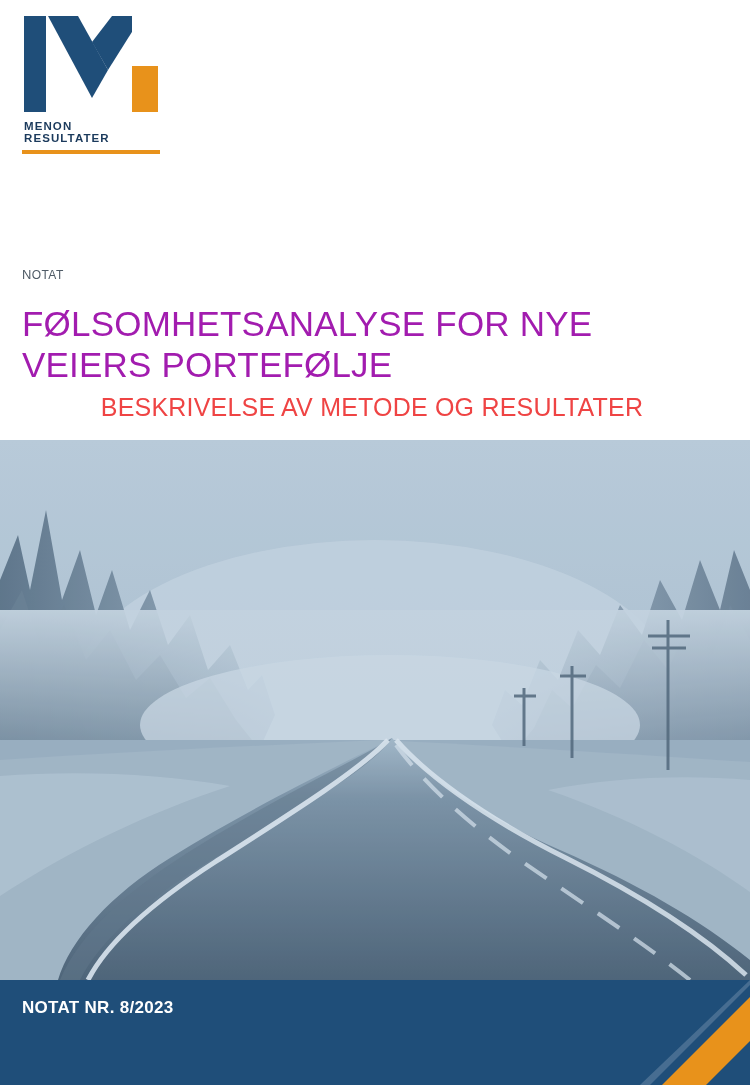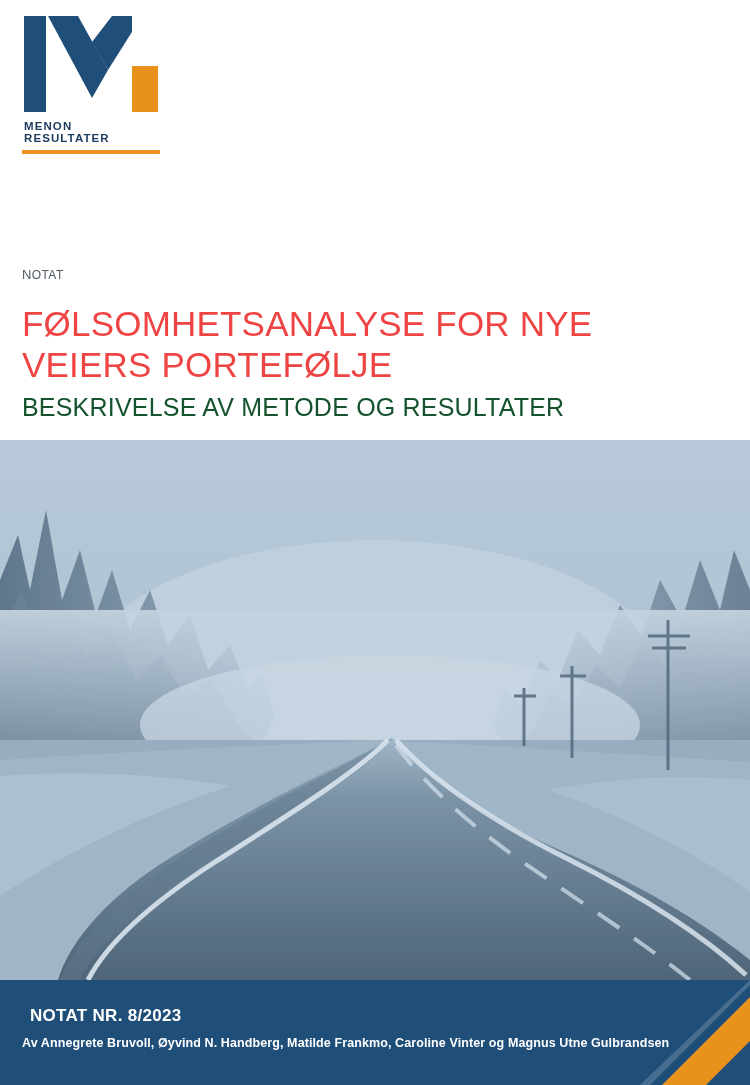--- a/index.html
+++ b/index.html
@@ -58,31 +58,32 @@
     letter-spacing: 0.4px;
     font-variant: small-caps;
     text-transform: lowercase;
     margin: 0 0 20px 0;
     font-weight: 400;
   }
   .kicker::first-letter { font-size: 19px; }
   .main-title {
     font-size: 35px;
     line-height: 1.16;
-    color: #ef4444;
+    color: #a21caf;
     font-weight: 400;
     margin: 0;
     letter-spacing: 0.2px;
   }
   .sub-title {
     font-size: 25px;
-    color: #14532d;
+    color: #ef4444;
     font-weight: 400;
     margin: 8px 0 0 0;
     letter-spacing: 0.2px;
+    text-align: center;
   }
 
   
   .cover-photo {
     position: absolute;
     left: 0;
     top: 440px;
     width: 750px;
     height: 540px;
     overflow: hidden;
@@ -103,21 +104,21 @@
   .footer-text {
     position: absolute;
     left: 22px;
     top: 18px;
     color: #ffffff;
   }
   .footer-title {
     font-size: 17px;
     font-weight: bold;
     letter-spacing: 0.3px;
-    margin: 8px;
+    margin: 0;
   }
   .footer-authors {
     font-size: 12.5px;
     font-weight: bold;
     margin: 10px 0 0 0;
     letter-spacing: 0.1px;
   }
   .footer-corner {
     position: absolute;
     right: 0;
@@ -219,20 +220,19 @@
     <path d="M0,336 C80,330 160,334 230,346 C150,372 70,410 0,456 Z" fill="#b9c9d6" opacity="0.8"></path>
     <path d="M750,340 C680,334 610,338 548,350 C630,378 700,416 750,452 Z" fill="#b9c9d6" opacity="0.7"></path>
 
     <rect x="0" y="0" width="750" height="540" fill="#6e93b5" opacity="0.12"></rect>
   </svg>
 </div>
 
 <div class="footer-band">
   <div class="footer-text">
     <p class="footer-title">NOTAT NR. 8/2023</p>
-    <p class="footer-authors">Av Annegrete Bruvoll, Øyvind N. Handberg, Matilde Frankmo, Caroline Vinter og Magnus Utne Gulbrandsen</p>
   </div>
   <svg class="footer-corner" viewBox="0 0 140 105" xmlns="http://www.w3.org/2000/svg">
     <polygon points="52,105 140,17 140,105" fill="#e8921b"></polygon>
     <polygon points="96,105 140,105 140,61" fill="#1f4e79"></polygon>
     <polygon points="40,105 140,5 140,0 30,105" fill="#ffffff" opacity="0.18"></polygon>
   </svg>
 </div>
 
 </body></html>

